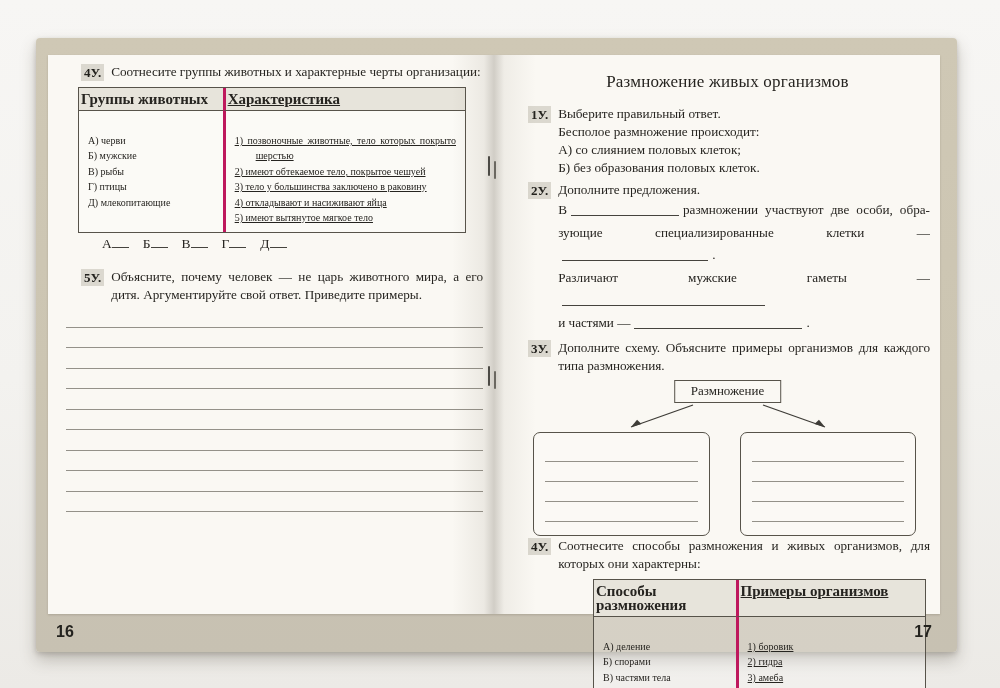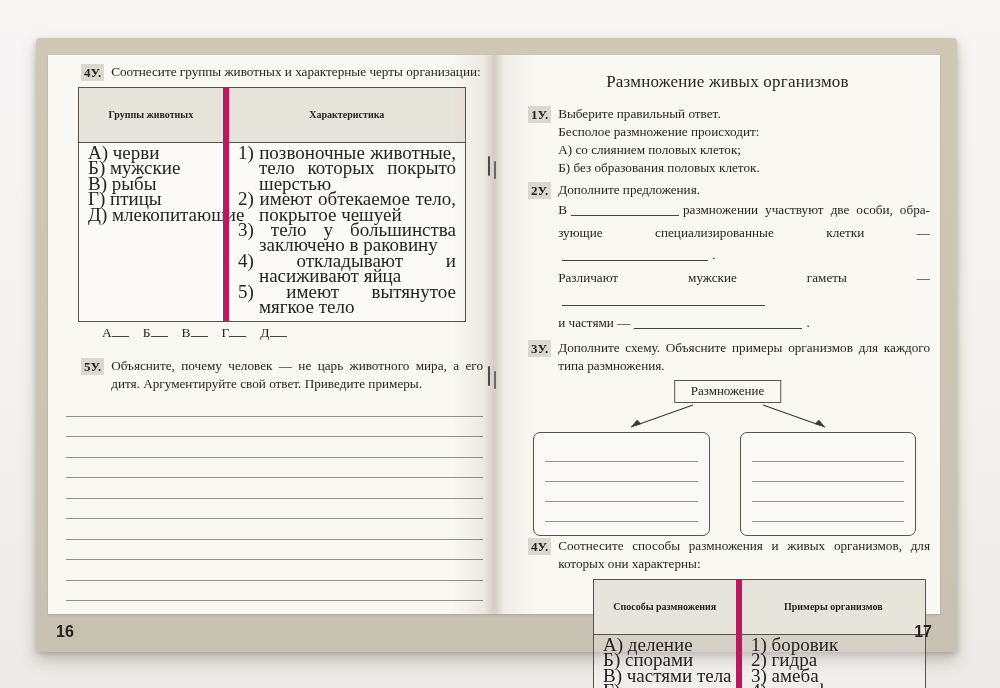--- a/index.html
+++ b/index.html
@@ -48,26 +48,26 @@
   .badge{
     flex:none;background:#dbd8cf;color:#23221e;font-weight:bold;
     font-size:13px;line-height:17px;padding:0 3px;margin:1px 7px 0 3px;
   }
   .task-text{flex:1;text-align:justify;font-size:13.2px;line-height:18px;hyphens:manual;}
   .sub-line{font-size:13.2px;line-height:18px;}
   
   .tbl{border:1px solid #57534a;box-sizing:border-box;background:rgba(255,255,255,.25);}
   .tbl-row{display:flex;}
   .tbl-head .cell{
-    background:#e7e4db;font-weight:bold;font-size:10px;line-height:14px;
-    text-align:center;padding:20px 2px;border-bottom:1px solid #57534a;
+    background:#e7e4db;font-weight:bold;font-size:15px;line-height:14px;
+    padding:4px 2px;border-bottom:1px solid #57534a;
   }
   .cell{box-sizing:border-box;}
-  .cell.c2{border-left:6px solid #be185d;}
-  .tbl-body .cell{padding:2px 9px 7px 9px;font-size:19px;line-height:15.4px;}
+  .cell.c2{border-left:3px solid #be185d;text-decoration:underline;}
+  .tbl-body .cell{padding:22px 9px 7px 9px;font-size:10px;line-height:15.4px;}
   .tbl ul{list-style:none;margin:0;padding:0;}
   .tbl li{white-space:nowrap;}
   .tbl li.wrap{white-space:normal;padding-left:21px;text-indent:-21px;text-align:justify;}
   .tbl-left{width:388px;margin-top:6px;}
   .tbl-left .c1{width:144px;}
   .tbl-left .c2{width:243px;}
   .tbl-right{width:333px;margin:6px 0 0 68px;}
   .tbl-right .c1{width:142px;}
   .tbl-right .c2{width:190px;}
   

